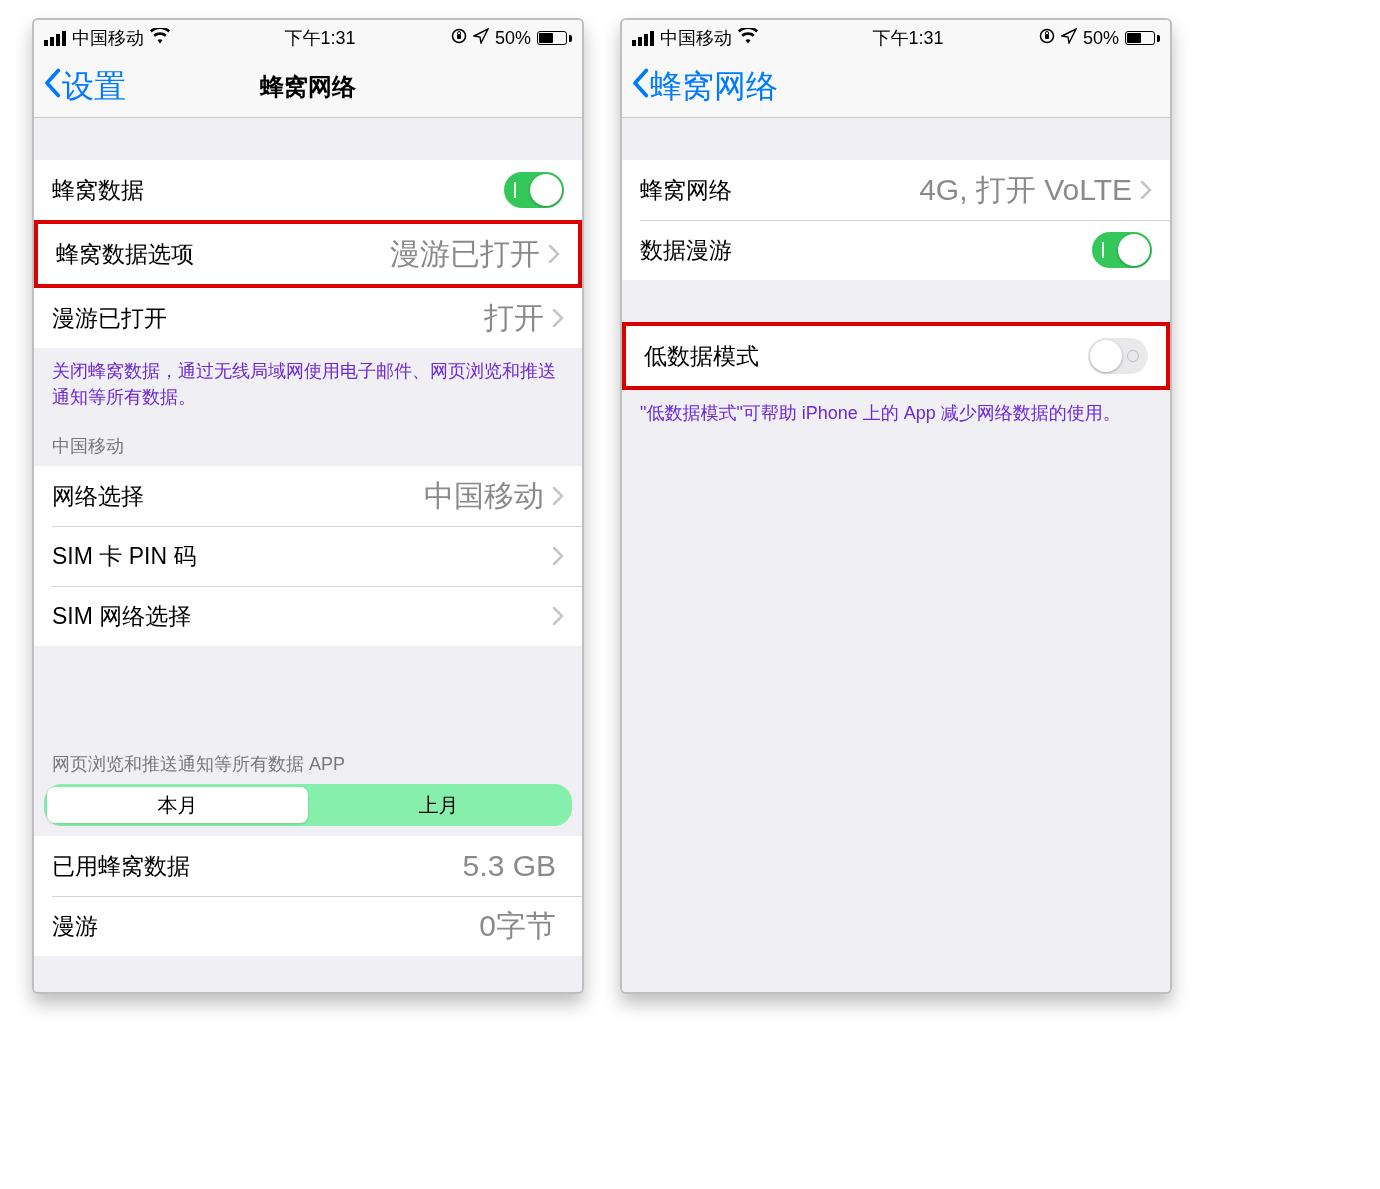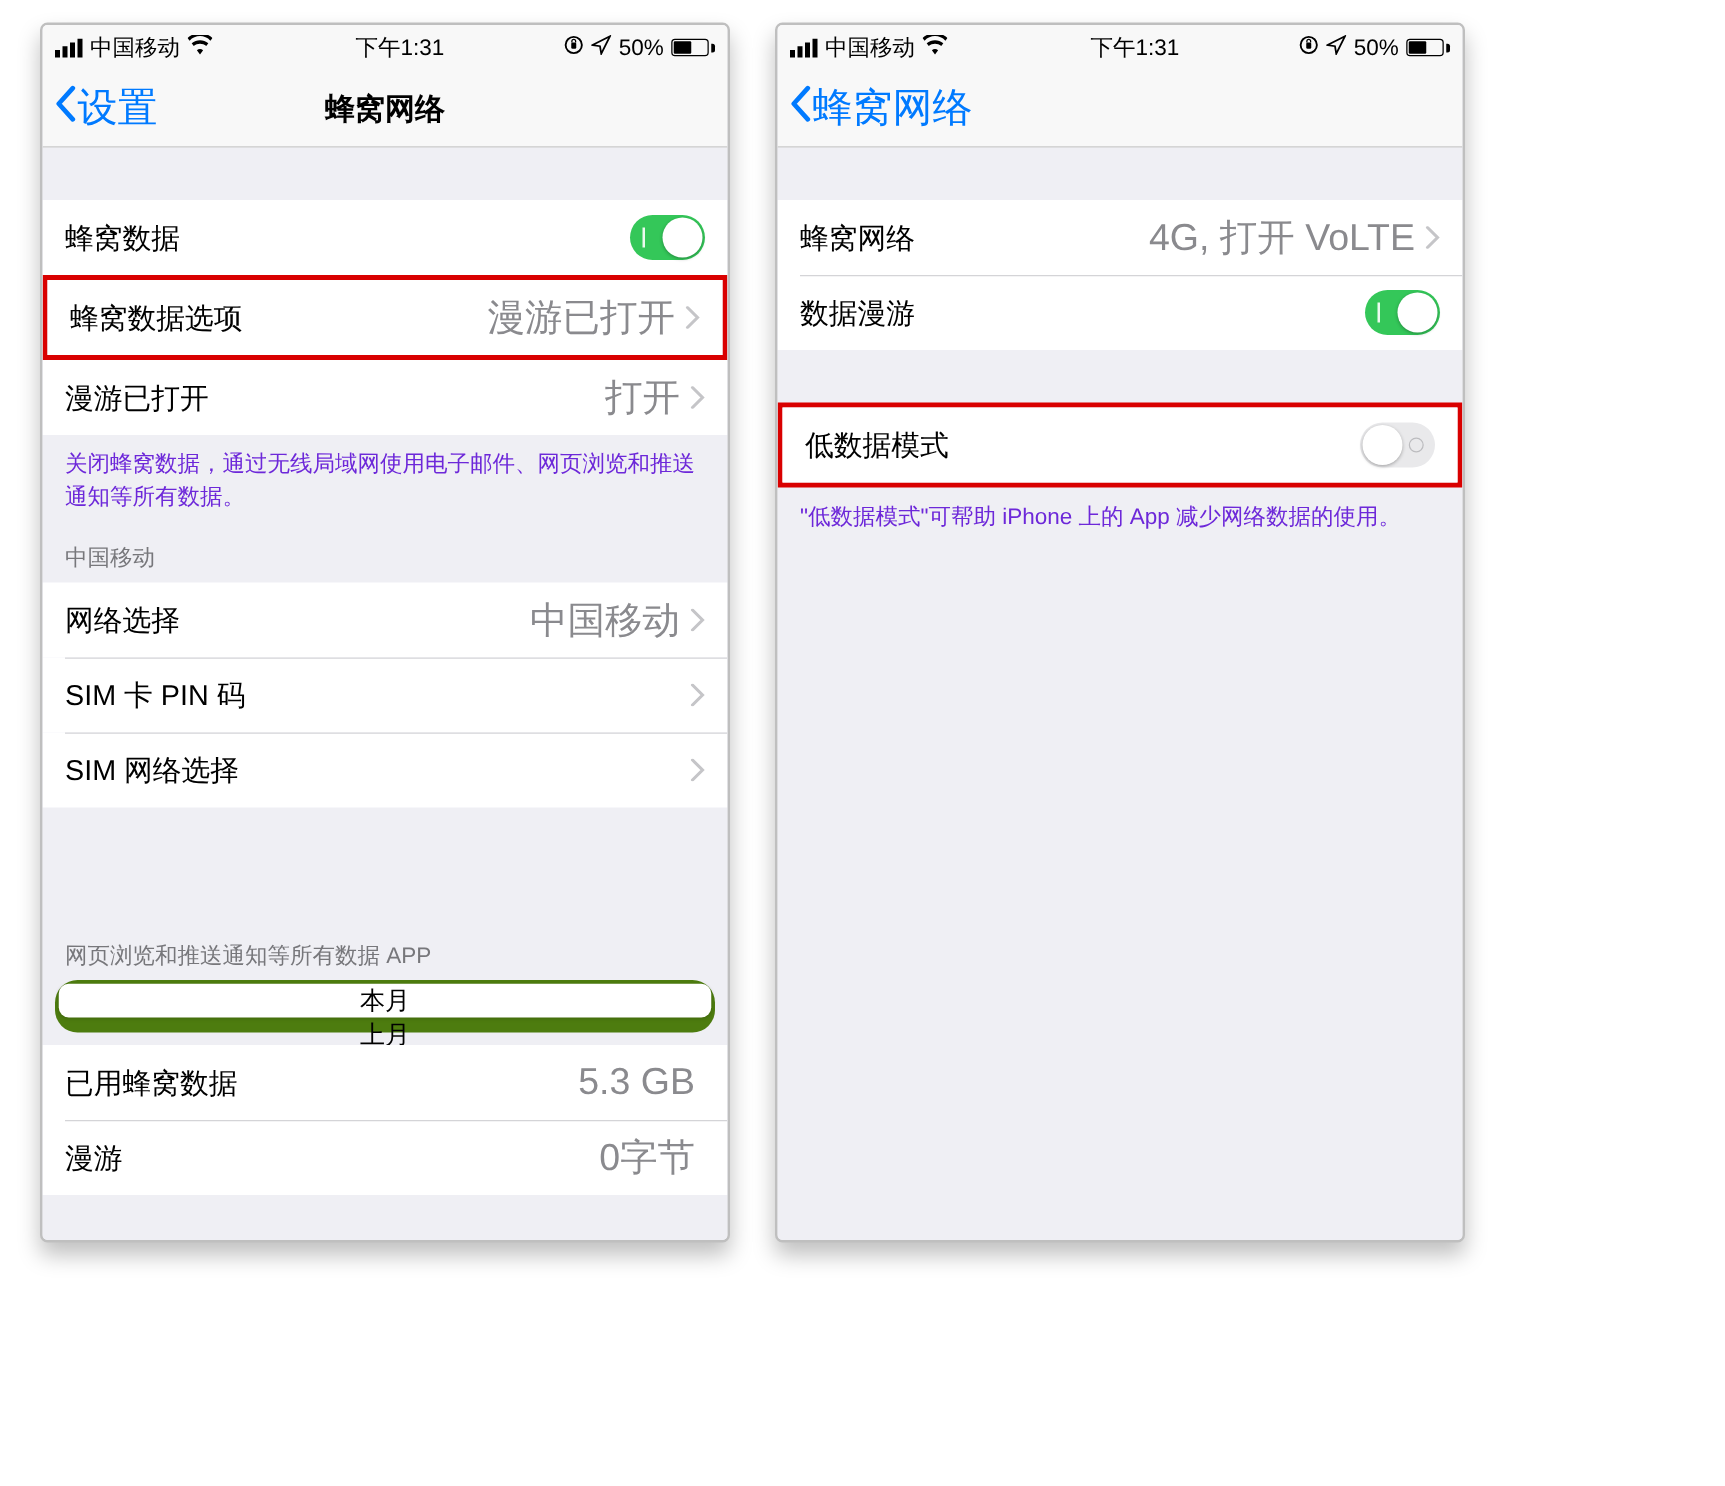--- a/index.html
+++ b/index.html
@@ -126,21 +126,21 @@
   }
 
   .highlight-box {
     border: 4px solid #d90000;
     position:relative;
     z-index:5;
   }
 
   .seg-wrap { padding: 0 10px; }
   .segmented {
-    display:flex; height:42px; background:#4d7c0f; border-radius:18px; padding:3px;flex-direction:column;
+    display:flex; height:42px; background:#86efac; border-radius:18px; padding:3px;
   }
   .segmented .seg {
     flex:1; display:flex; align-items:center; justify-content:center; font-size:20px; color:#000; border-radius:8px; cursor:pointer;
   }
   .segmented .seg.active { background:#fff; box-shadow:0 1px 3px rgba(0,0,0,0.15); }
 
   .tall-gap { height: 100px; }
 </style>
 </head>
 <body>

